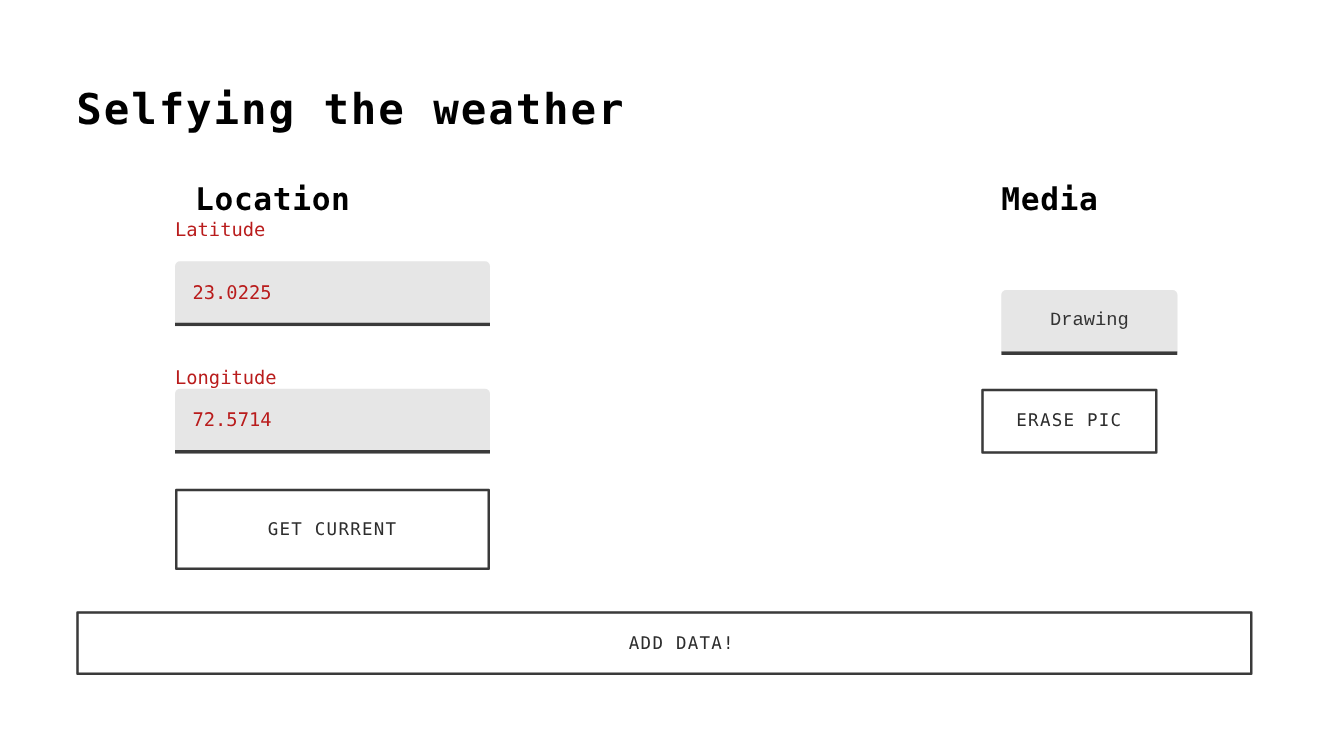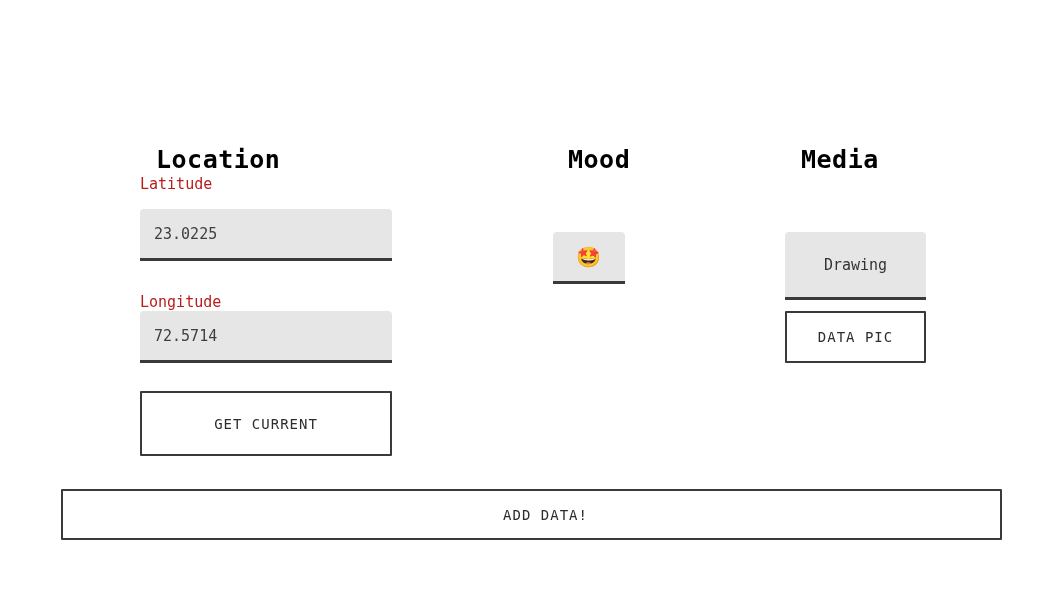--- a/index.html
+++ b/index.html
@@ -67,21 +67,21 @@
     height: 52px;
     background: #e6e6e6;
     border: 0;
     border-bottom: 3px solid #3a3a3a;
     border-radius: 4px 4px 0 0;
     display: flex;
     align-items: center;
     padding: 0 14px;
     font-family: "DejaVu Sans Mono", "Liberation Mono", monospace;
     font-size: 15px;
-    color: #404040;
+    color: #b91c1c;
     outline: none;
   }
   .filled-field::placeholder { color: #8a8a8a; }
 
   .filled-select {
     position: relative;
     background: #e6e6e6;
     border: 0;
     border-bottom: 3px solid #3a3a3a;
     border-radius: 4px 4px 0 0;
@@ -115,64 +115,58 @@
   
   .lat-label  { position: absolute; left: 0;   top: 46px; }
   .lat-input  { position: absolute; left: 0;   top: 81px;  width: 252px; }
   .lon-label  { position: absolute; left: 0;   top: 164px; }
   .lon-input  { position: absolute; left: 0;   top: 183px; width: 252px; }
   .get-cur-btn{ position: absolute; left: 0;   top: 263px; width: 252px; height: 65px; }
 
   .mood-select { position: absolute; left: 1px; top: 104px; width: 72px; height: 52px; }
   .mood-emoji  { font-size: 20px; line-height: 1; }
 
-  .media-select  { position: absolute; left: 0; top: 104px; width: 141px; height: 68px; }
+  .media-select  { position: absolute; left: 16px; top: 104px; width: 141px; height: 52px; font-family: Liberation Mono, monospace; }
   .erase-pic-btn { position: absolute; left: 0; top: 183px; width: 141px; height: 52px; }
 
   
   .add-data-btn {
     position: absolute;
     left: 61px;
     top: 489px;
     width: 941px;
     height: 51px;
     padding-left: 28px;
   }
 </style>
 </head>
 <body>
 
 <div class="page">
 
+  <h1 class="app-title">Selfying the weather</h1>
 
   <div class="col col-location">
     <div class="section-title">Location</div>
 
     <div class="field-label lat-label">Latitude</div>
 
     <input class="filled-field lat-input" type="text" value="23.0225" style="">
 
     <div class="field-label lon-label">Longitude</div>
 
     <input class="filled-field lon-input" type="text" value="72.5714" style="">
 
     <button class="outlined-btn get-cur-btn">GET CURRENT</button>
   </div>
 
-  <div class="col col-mood">
-    <div class="section-title">Mood</div>
-
-    <div class="filled-select mood-select">
-      <span class="mood-emoji">🤩</span>
-    </div>
-  </div>
 
   <div class="col col-media">
     <div class="section-title">Media</div>
 
     <div class="filled-select media-select">Drawing</div>
 
-    <button class="outlined-btn erase-pic-btn">DATA PIC</button>
+    <button class="outlined-btn erase-pic-btn">ERASE PIC</button>
   </div>
 
   <button class="outlined-btn add-data-btn">ADD DATA!</button>
 
 </div>
 
 </body></html>

